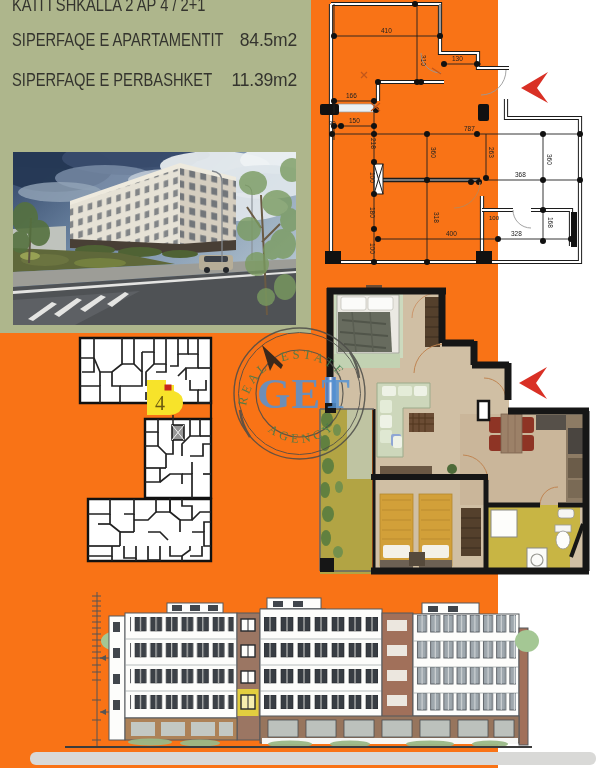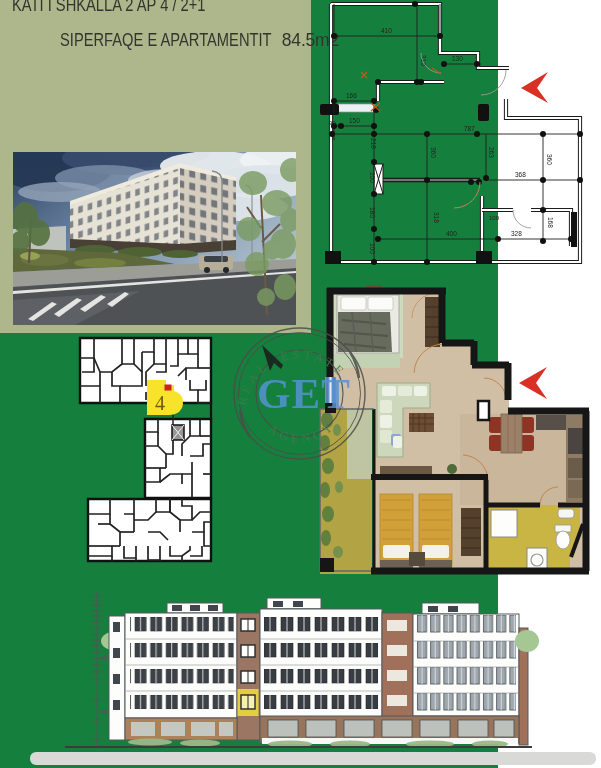--- a/index.html
+++ b/index.html
@@ -1,34 +1,35 @@
 <!DOCTYPE html>
 <html><head>
 <meta charset="utf-8">
 <style>
 html,body{margin:0;padding:0;}
 body{width:601px;height:768px;background:#ffffff;font-family:"Liberation Sans",sans-serif;overflow:hidden;}
-.page{position:relative;width:498px;height:768px;background:#15803d;}
+.page{position:relative;width:498px;height:768px;background:#f97316;}
 .abs{position:absolute;}
 .info{left:0;top:0;width:311px;height:333px;background:#aeb68c;}
 .info .row{position:absolute;left:12px;width:293px;color:#34342e;font-size:17.5px;line-height:18px;white-space:nowrap;}
 .info .lab{display:inline-block;transform:scaleX(0.84);transform-origin:0 50%;}
-.info .val{position:absolute;right:14px;letter-spacing:-0.2px;}
+.info .val{position:absolute;right:8px;letter-spacing:-0.2px;}
 .bottombar{left:30px;top:752px;width:566px;height:13px;background:#d9d9d7;border-radius:6px;}
 </style>
 </head>
 <body>
 <div class="page">
 
 <div class="abs info">
 
 <div class="row" style="top:-4px;"><span class="lab">KATI I SHKALLA 2 AP 4 / 2+1</span></div>
 
-<div class="row" style="top:31px;margin-left:48px;"><span class="lab">SIPERFAQE E APARTAMENTIT</span><span class="val">84.5m2</span></div>
-
+<div class="row" style="top:31px;"><span class="lab">SIPERFAQE E APARTAMENTIT</span><span class="val">84.5m2</span></div>
+
+<div class="row" style="top:71px;"><span class="lab">SIPERFAQE E PERBASHKET</span><span class="val">11.39m2</span></div>
 
 </div>
 
 <svg class="abs" style="left:13px;top:152px;" width="283" height="173" viewBox="13 152 283 173">
 <defs>
 <linearGradient id="sky" x1="0" y1="0" x2="1" y2="0.7">
 <stop offset="0" stop-color="#2e4264"></stop>
           <stop offset="0.4" stop-color="#6d86a3"></stop>
           <stop offset="1" stop-color="#b6c6d2"></stop>
 </linearGradient>

